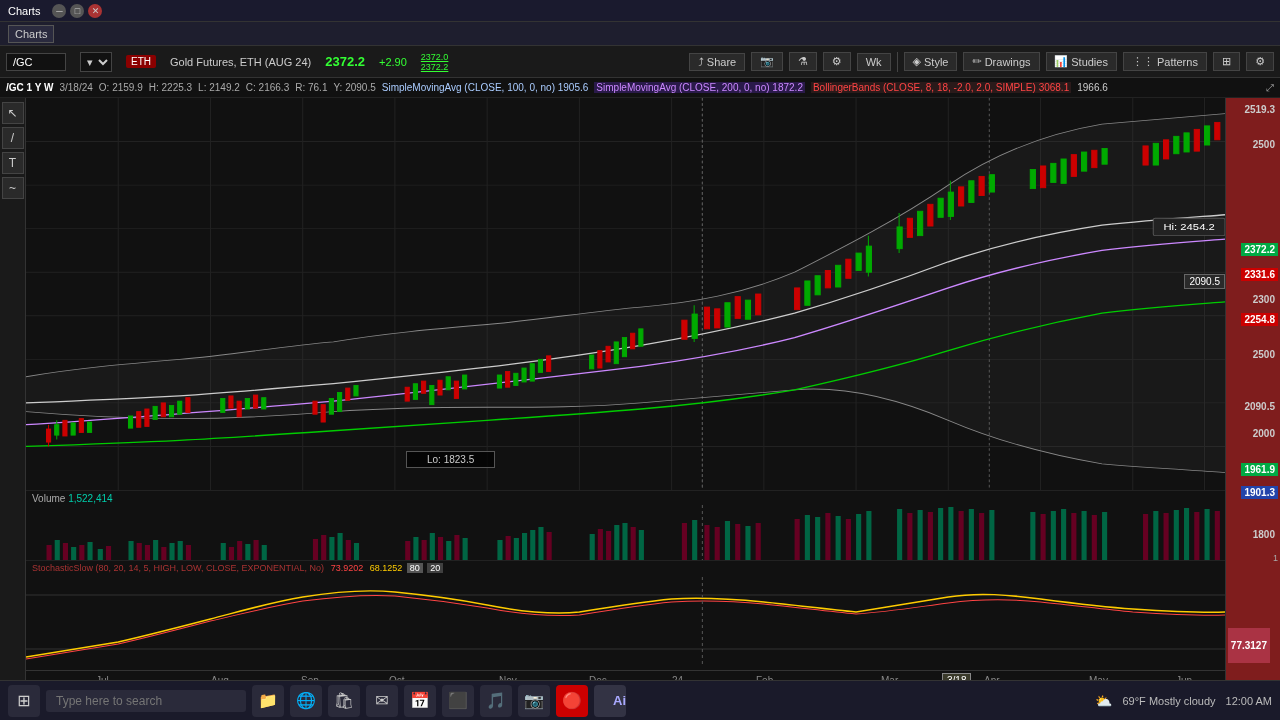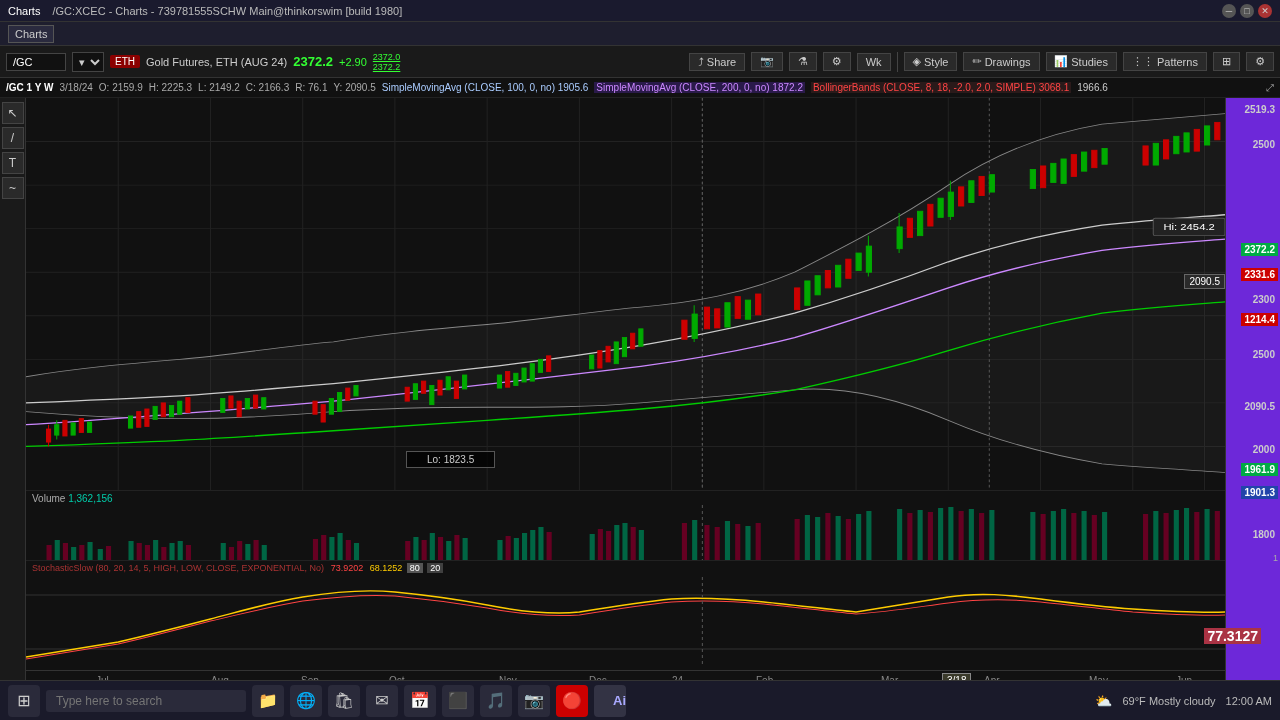--- a/index.html
+++ b/index.html
@@ -32,21 +32,21 @@
     .menu-item { font-size: 11px; color: #ccc; cursor: pointer; padding: 2px 6px; }
     .menu-active { background: #2a2a3e; border: 1px solid #555; }
 
     
     #toolbar {
       background: #1a1a1a;
       height: 32px;
       display: flex;
       align-items: center;
       padding: 0 6px;
-      gap: 6px;
+      gap: 14px;
       border-bottom: 1px solid #333;
     }
     .symbol-input {
       background: #111;
       border: 1px solid #444;
       color: #fff;
       padding: 2px 6px;
       font-size: 11px;
       width: 60px;
     }
@@ -242,21 +242,21 @@
     .stoch-label {
       position: absolute;
       top: 2px;
       left: 6px;
       font-size: 9px;
       color: #888;
     }
 
     .right-price-panel {
       width: 55px;
-      background: #6d28d9;
+      background: #7f1d1d;
       border-left: 1px solid #333;
       position: relative;
     }
 
     .rp-label {
       position: absolute;
       right: 2px;
       font-size: 10px;
       font-weight: bold;
       padding: 1px 3px;
@@ -274,21 +274,20 @@
       padding: 1px 4px;
       font-size: 10px;
       color: #fff;
     }
   </style>
 </head>
 <body>
 
 <div id="title-bar">
   <span style="margin-right:12px; color:#fff;">Charts</span>
-  <span style="flex:1;">/GC:XCEC - Charts - 739781555SCHW Main@thinkorswim [build 1980]</span>
   <div class="win-controls">
     <div class="win-btn" style="background:#555;">─</div>
     <div class="win-btn" style="background:#555;">□</div>
     <div class="win-btn" style="background:#aa3333;">✕</div>
   </div>
 </div>
 
 <div id="menu-bar">
   <span class="menu-item menu-active">Charts</span>
 </div>
@@ -541,21 +540,21 @@
         <span>Lo: 1823.5</span>
       </div>
 
       
       <div style="position:absolute; right:0; top:45%; background:#2a2a2a; border:1px solid #666; color:#fff; padding:1px 4px; font-size:10px;">2090.5</div>
 
     </div>
 
     <div id="volume-section" style="height:70px; position:relative; background:#111; border-top:1px solid #222;">
       <div class="volume-label">
-        <span>Volume</span> <span style="color:#00ccaa;">1,362,156</span>
+        <span>Volume</span> <span style="color:#00ccaa;">1,522,414</span>
       </div>
       <svg width="100%" height="60" viewBox="0 0 1170 60" preserveAspectRatio="none" style="margin-top:14px;">
 
         <rect x="20" y="40" width="5" height="20" class="volume-bar-down"></rect>
         <rect x="28" y="35" width="5" height="25" class="volume-bar-up"></rect>
         <rect x="36" y="38" width="5" height="22" class="volume-bar-down"></rect>
         <rect x="44" y="42" width="5" height="18" class="volume-bar-up"></rect>
         <rect x="52" y="40" width="5" height="20" class="volume-bar-down"></rect>
         <rect x="60" y="37" width="5" height="23" class="volume-bar-up"></rect>
         <rect x="70" y="44" width="5" height="16" class="volume-bar-up"></rect>
@@ -687,31 +686,31 @@
     </div>
 
   </div>
 
   <div class="right-price-panel" style="width:55px;">
     <div class="rp-label rp-plain" style="top:5px;">2519.3</div>
     <div class="rp-label rp-plain" style="top:40px;">2500</div>
     <div class="rp-label rp-green" style="top:145px;">2372.2</div>
     <div class="rp-label rp-red" style="top:170px;">2331.6</div>
     <div class="rp-label rp-plain" style="top:195px;">2300</div>
-    <div class="rp-label rp-red" style="top:215px;">1214.4</div>
+    <div class="rp-label rp-red" style="top:215px;">2254.8</div>
     <div class="rp-label rp-plain" style="top:250px;">2500</div>
     <div class="rp-label rp-plain" style="top:302px;">2090.5</div>
-    <div class="rp-label rp-plain" style="top:345px;">2000</div>
+    <div class="rp-label rp-plain" style="top:329px;">2000</div>
     <div class="rp-label rp-green" style="top:365px;">1961.9</div>
     <div class="rp-label rp-blue" style="top:388px;">1901.3</div>
     <div class="rp-label rp-plain" style="top:430px;">1800</div>
 
     <div style="position:absolute; top:455px; right:2px; font-size:9px; color:#aaa;">1</div>
 
-    <div style="position:absolute; top:530px; right:19px; background:#aa3344; color:#fff; font-size:14px; font-weight:bold; padding:0 3px;">77.3127</div>
+    <div style="position:absolute; top:530px; right:10px; background:#aa3344; color:#fff; font-size:10px; font-weight:bold; padding:12px 3px;">77.3127</div>
     <div style="position:absolute; top:595px; right:2px; font-size:9px; color:#aaa;">50</div>
 
   </div>
 
 </div>
 
 <div id="status-bar" style="height:30px; background:#1a1a2e; border-top:1px solid #333; display:flex; align-items:center; padding:0 8px; gap:8px; font-size:11px; color:#bbb;">
   <span>◄</span>
   <span>◄</span>
   <span>⇔</span>

